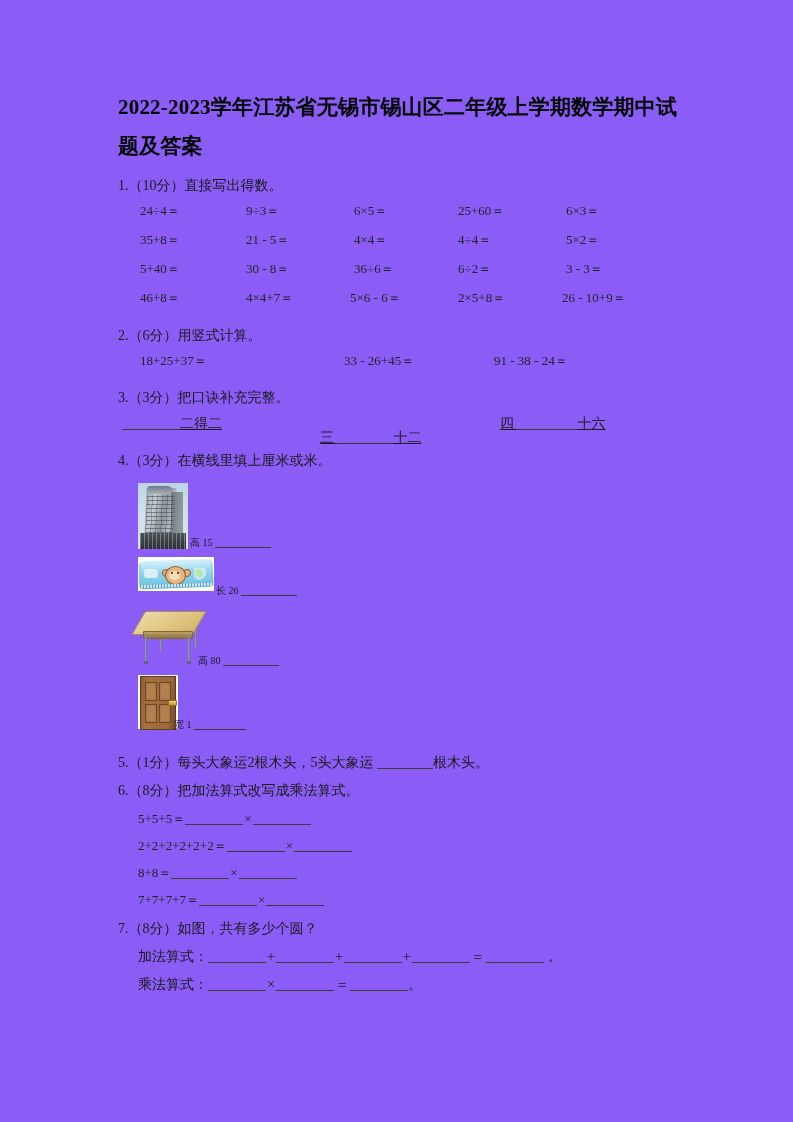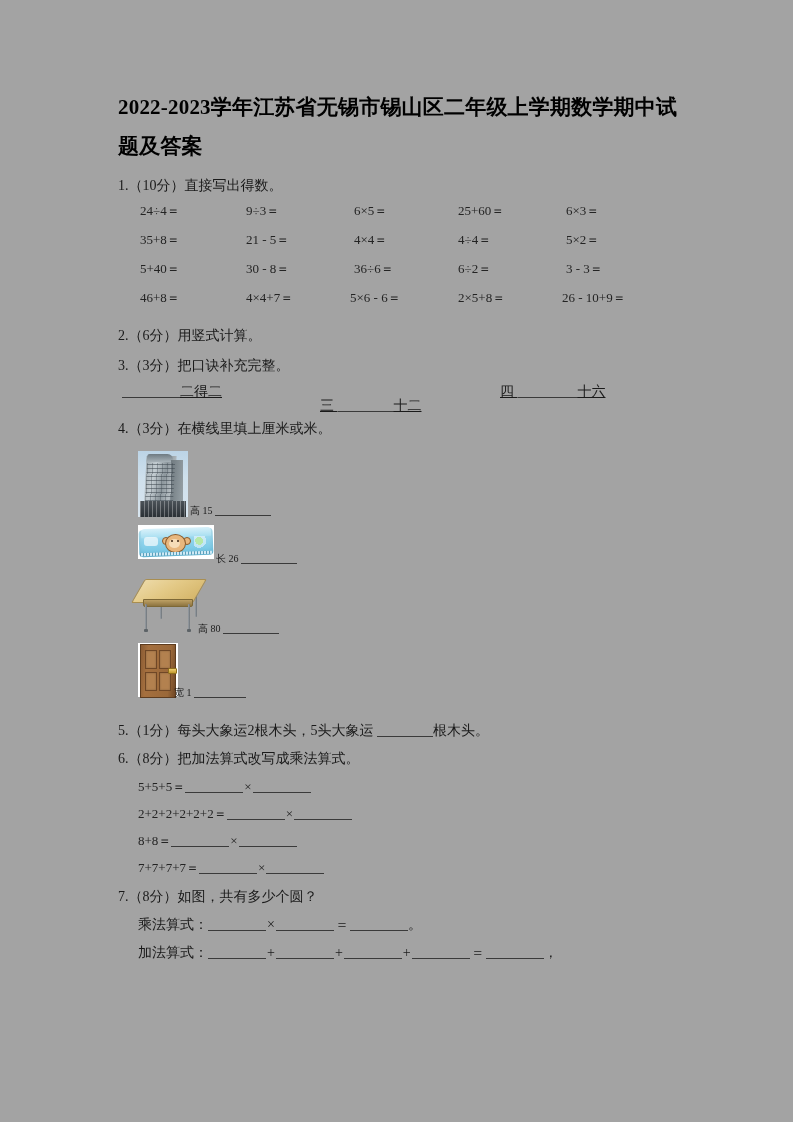--- a/index.html
+++ b/index.html
@@ -13,21 +13,21 @@
     position: relative;
     font-family: "Liberation Serif", "DejaVu Serif", serif;
     color: #1a1a1a;
     overflow: hidden;
   }
   .page {
     position: absolute;
     left: 0; top: 0;
     width: 793px;
     height: 1122px;
-    background: #a3a3a3;
+    background: #8b5cf6;
   }
   .content {
     position: absolute;
     left: 118px;
     top: 88px;
     width: 572px;
   }
 
   
   .doc-title {
@@ -396,20 +396,25 @@
       <span class="calc-cell" style="left:22px;">46+8＝</span>
       <span class="calc-cell" style="left:128px;">4×4+7＝</span>
       <span class="calc-cell" style="left:232px;">5×6 - 6＝</span>
       <span class="calc-cell" style="left:340px;">2×5+8＝</span>
       <span class="calc-cell" style="left:444px;">26 - 10+9＝</span>
     </div>
   </div>
 
   <div class="q-line" style="margin-top:4px;">
     <span>2.</span><span>（6分）</span><span>用竖式计算。</span>
+  </div>
+  <div class="vert-row">
+    <span class="vert-cell" style="left:22px;">18+25+37＝</span>
+    <span class="vert-cell" style="left:226px;">33 - 26+45＝</span>
+    <span class="vert-cell" style="left:376px;">91 - 38 - 24＝</span>
   </div>
 
   <div class="q-line" style="margin-top:2px;">
     <span>3.</span><span>（3分）</span><span>把口诀补充完整。</span>
   </div>
   <div class="koujue-row">
     <span class="koujue-cell" style="left:4px;">
       <span class="blank blank-w58"></span><span>二得二</span>
     </span>
     <span class="koujue-cell" style="left:202px;margin-top:14px;">
@@ -511,20 +516,20 @@
     <span>8+8＝</span><span class="blank blank-w58"></span><span class="op">×</span><span class="blank blank-w58"></span>
   </div>
   <div class="eq-row">
     <span>7+7+7+7＝</span><span class="blank blank-w58"></span><span class="op">×</span><span class="blank blank-w58"></span>
   </div>
 
   <div class="q-line" style="margin-top:2px;">
     <span>7.</span><span>（8分）</span><span>如图，共有多少个圆？</span>
   </div>
   <div class="ans-row">
+    <span>加法算式：</span><span class="blank blank-w58"></span><span class="op">+</span><span class="blank blank-w58"></span><span class="op">+</span><span class="blank blank-w58"></span><span class="op">+</span><span class="blank blank-w58"></span><span class="op">＝</span><span class="blank blank-w58"></span><span>，</span>
+  </div>
+  <div class="ans-row">
     <span>乘法算式：</span><span class="blank blank-w58"></span><span class="op">×</span><span class="blank blank-w58"></span><span class="op">＝</span><span class="blank blank-w58"></span><span>。</span>
-  </div>
-  <div class="ans-row">
-    <span>加法算式：</span><span class="blank blank-w58"></span><span class="op">+</span><span class="blank blank-w58"></span><span class="op">+</span><span class="blank blank-w58"></span><span class="op">+</span><span class="blank blank-w58"></span><span class="op">＝</span><span class="blank blank-w58"></span><span>，</span>
   </div>
 
  </div>
 </div>
 
 </body></html>

